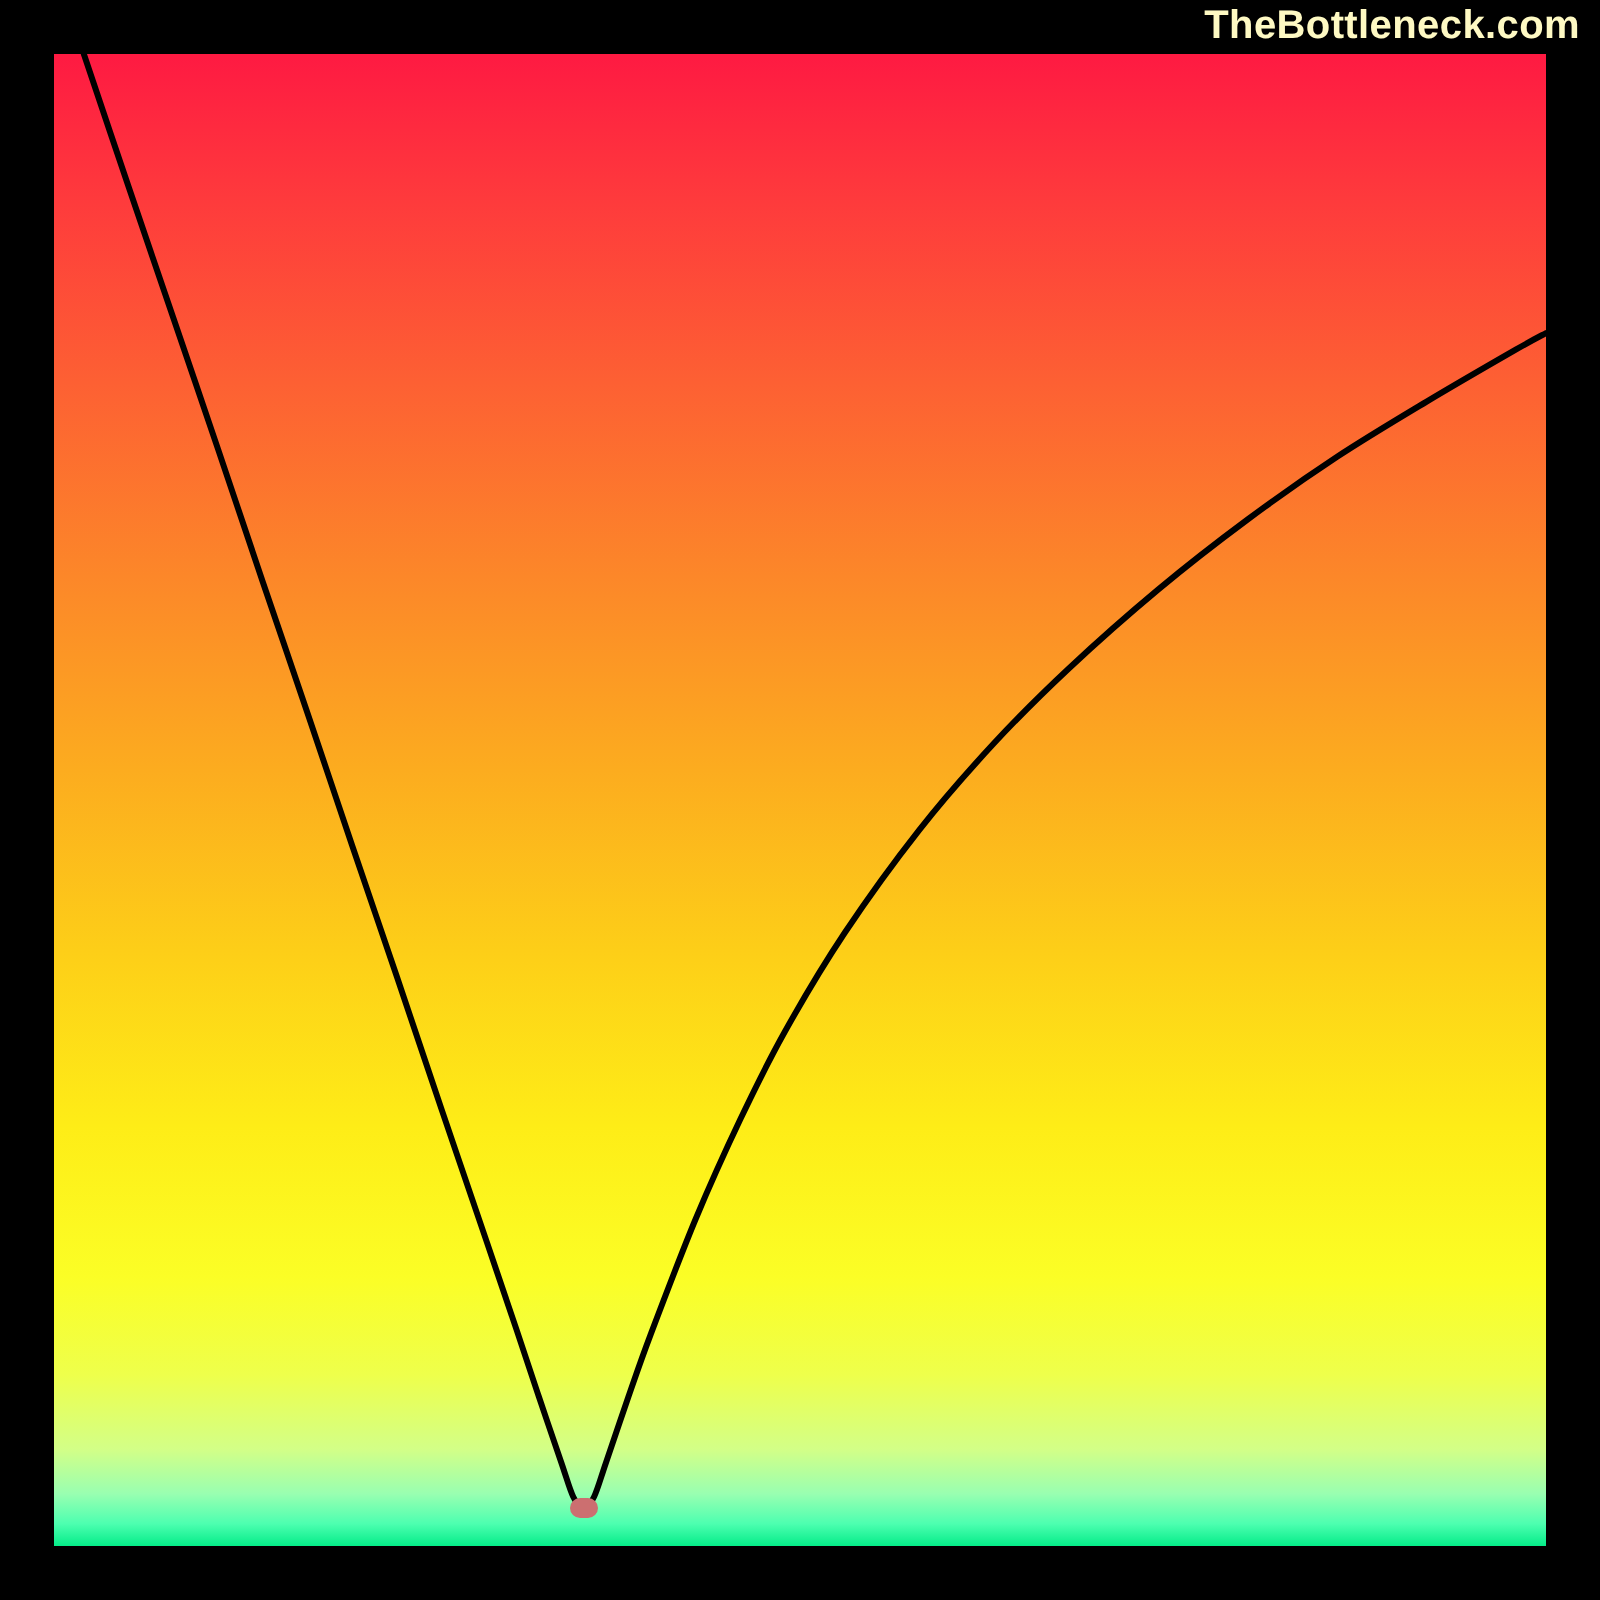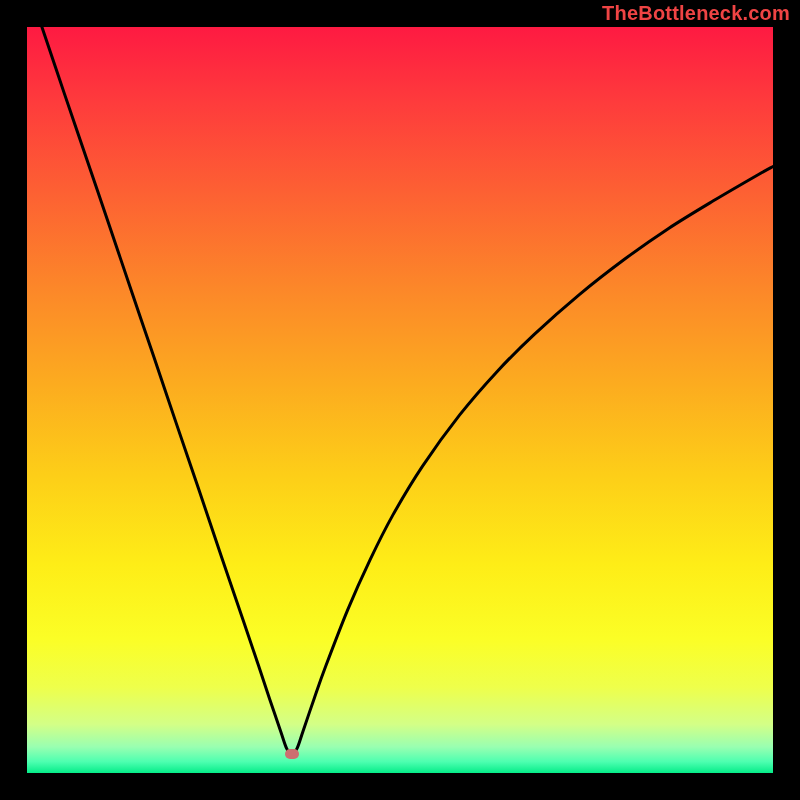--- a/index.html
+++ b/index.html
@@ -26,21 +26,21 @@
     height: 746px;
     overflow: hidden;
   }
   .watermark {
     position: absolute;
     top: 2px;
     right: 10px;
     font-family: Arial, Helvetica, sans-serif;
     font-size: 20px;
     font-weight: 600;
-    color: #ef4444;
+    color: #fef9c3;
     letter-spacing: 0.2px;
     text-align: right;
   }
   .marker {
     position: absolute;
     width: 14px;
     height: 10px;
     background: #cc6f70;
     border-radius: 5px;
   }

